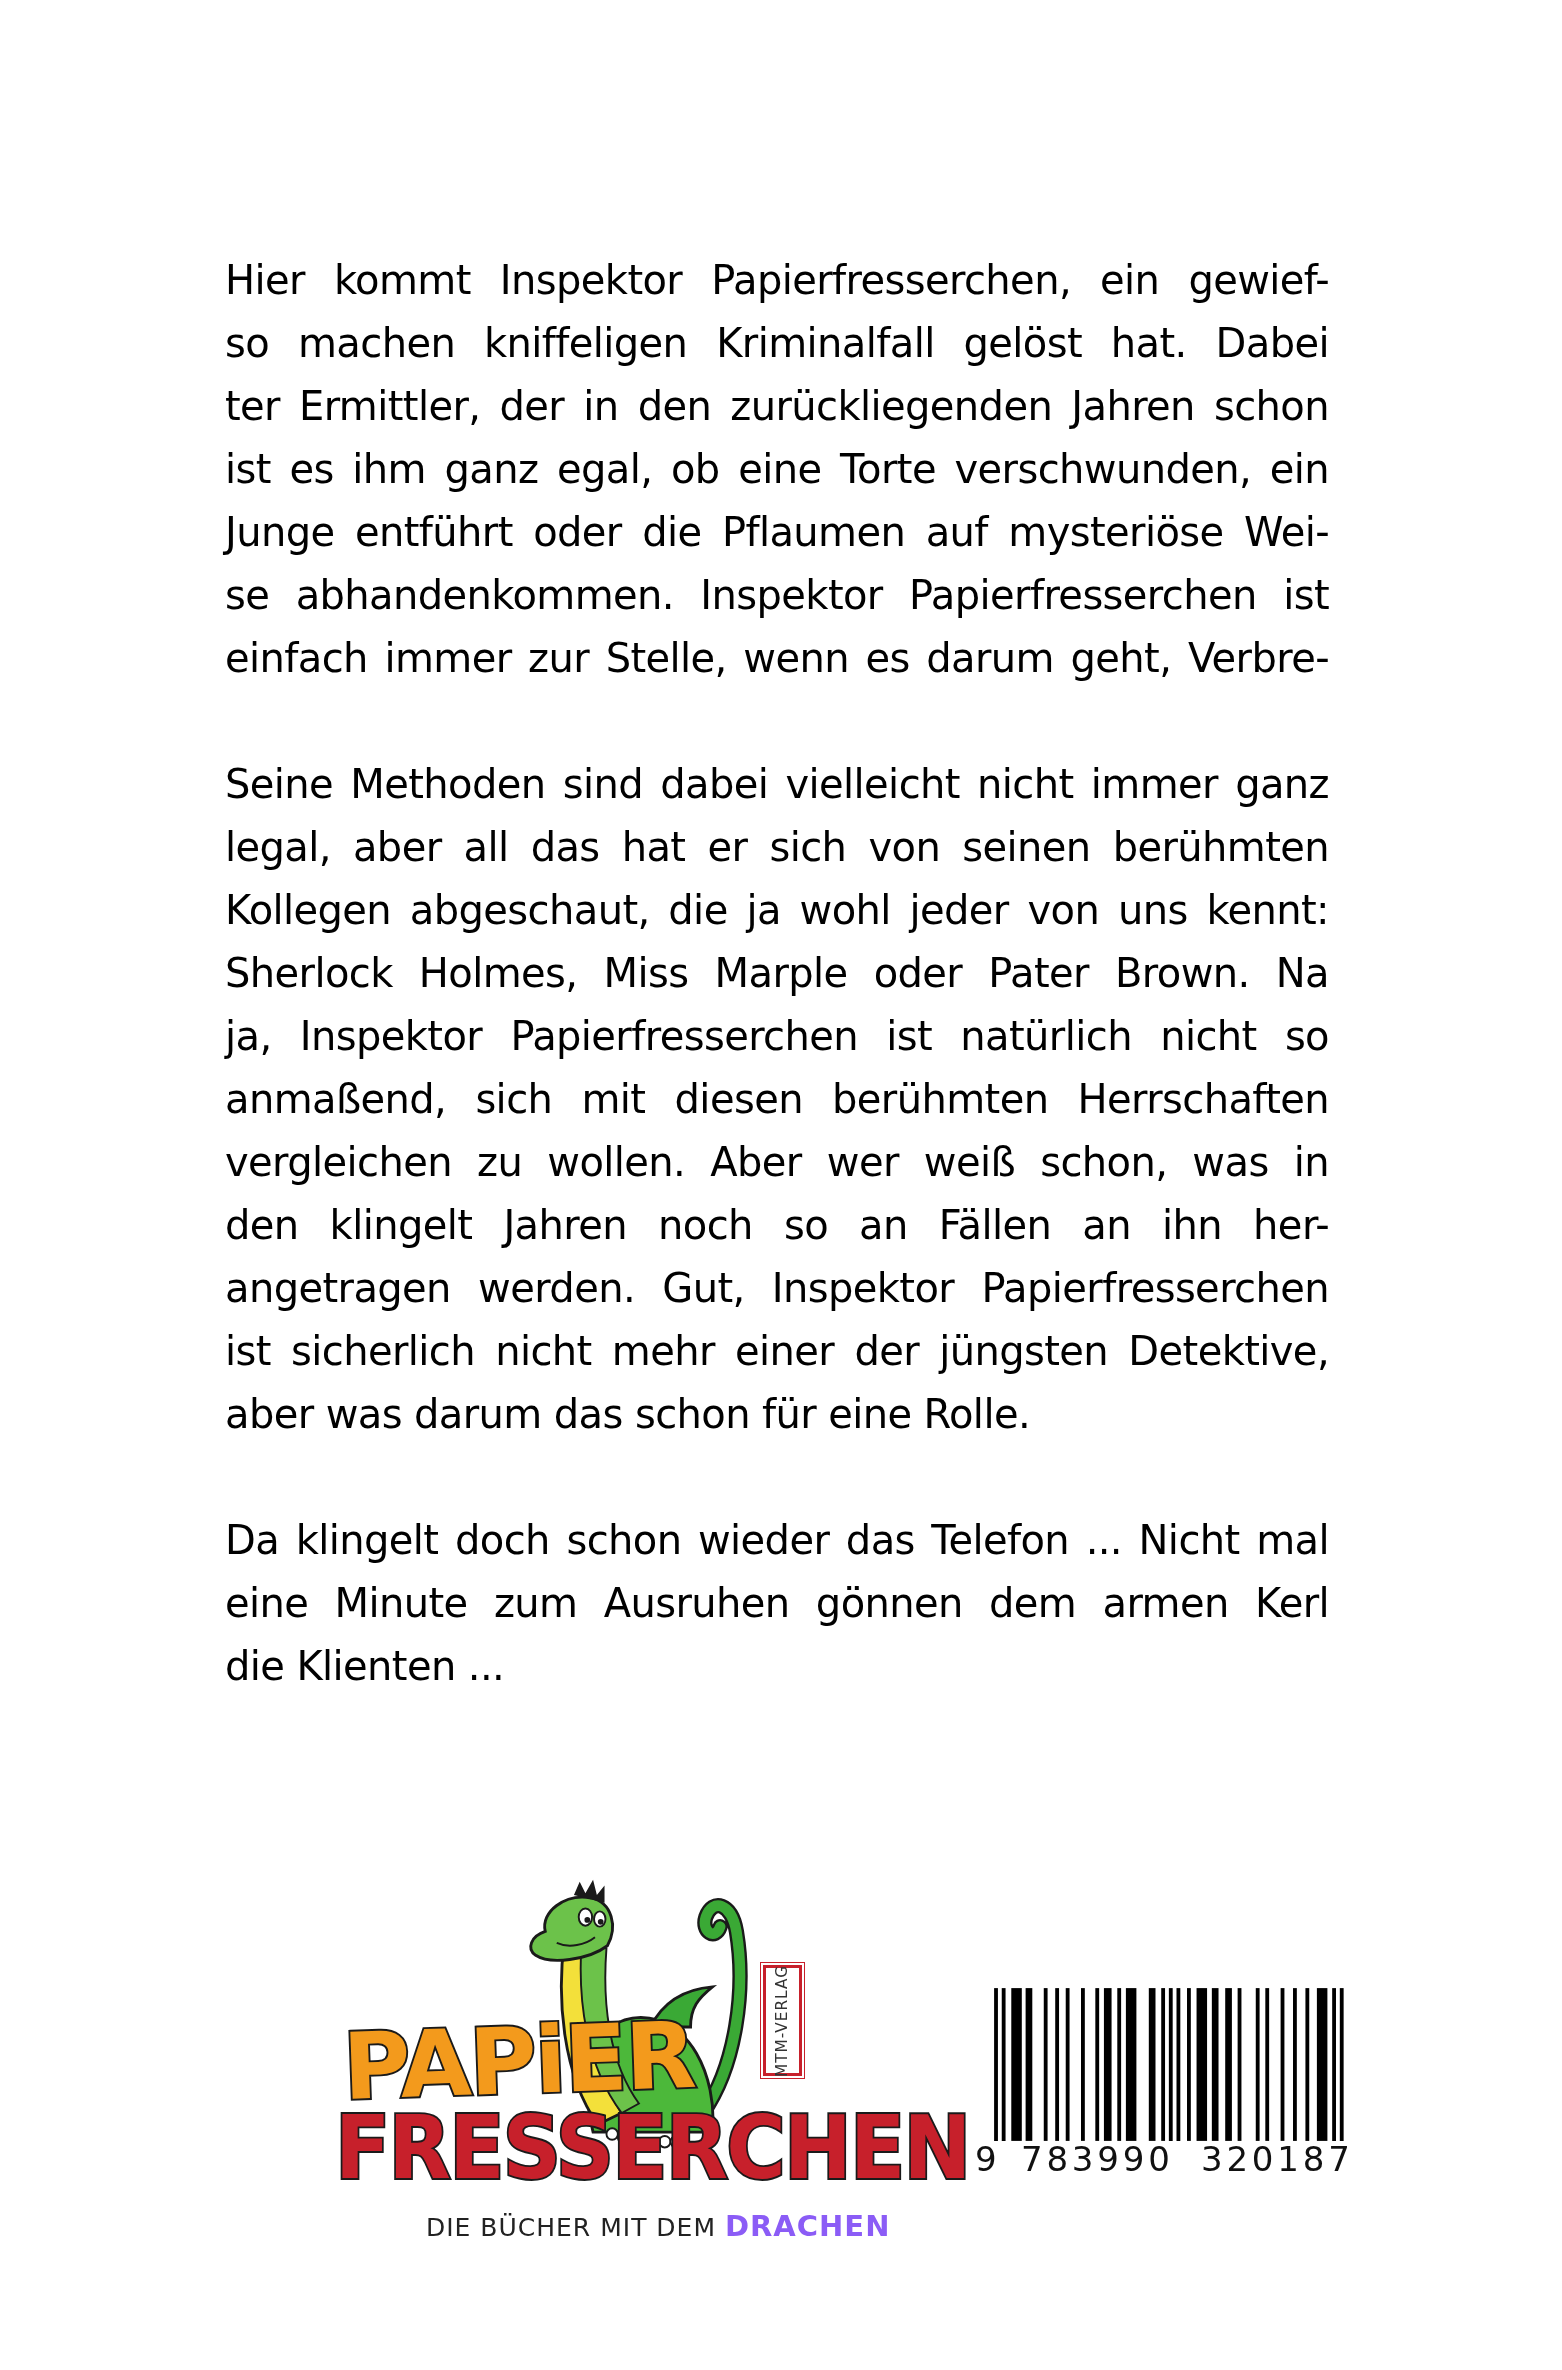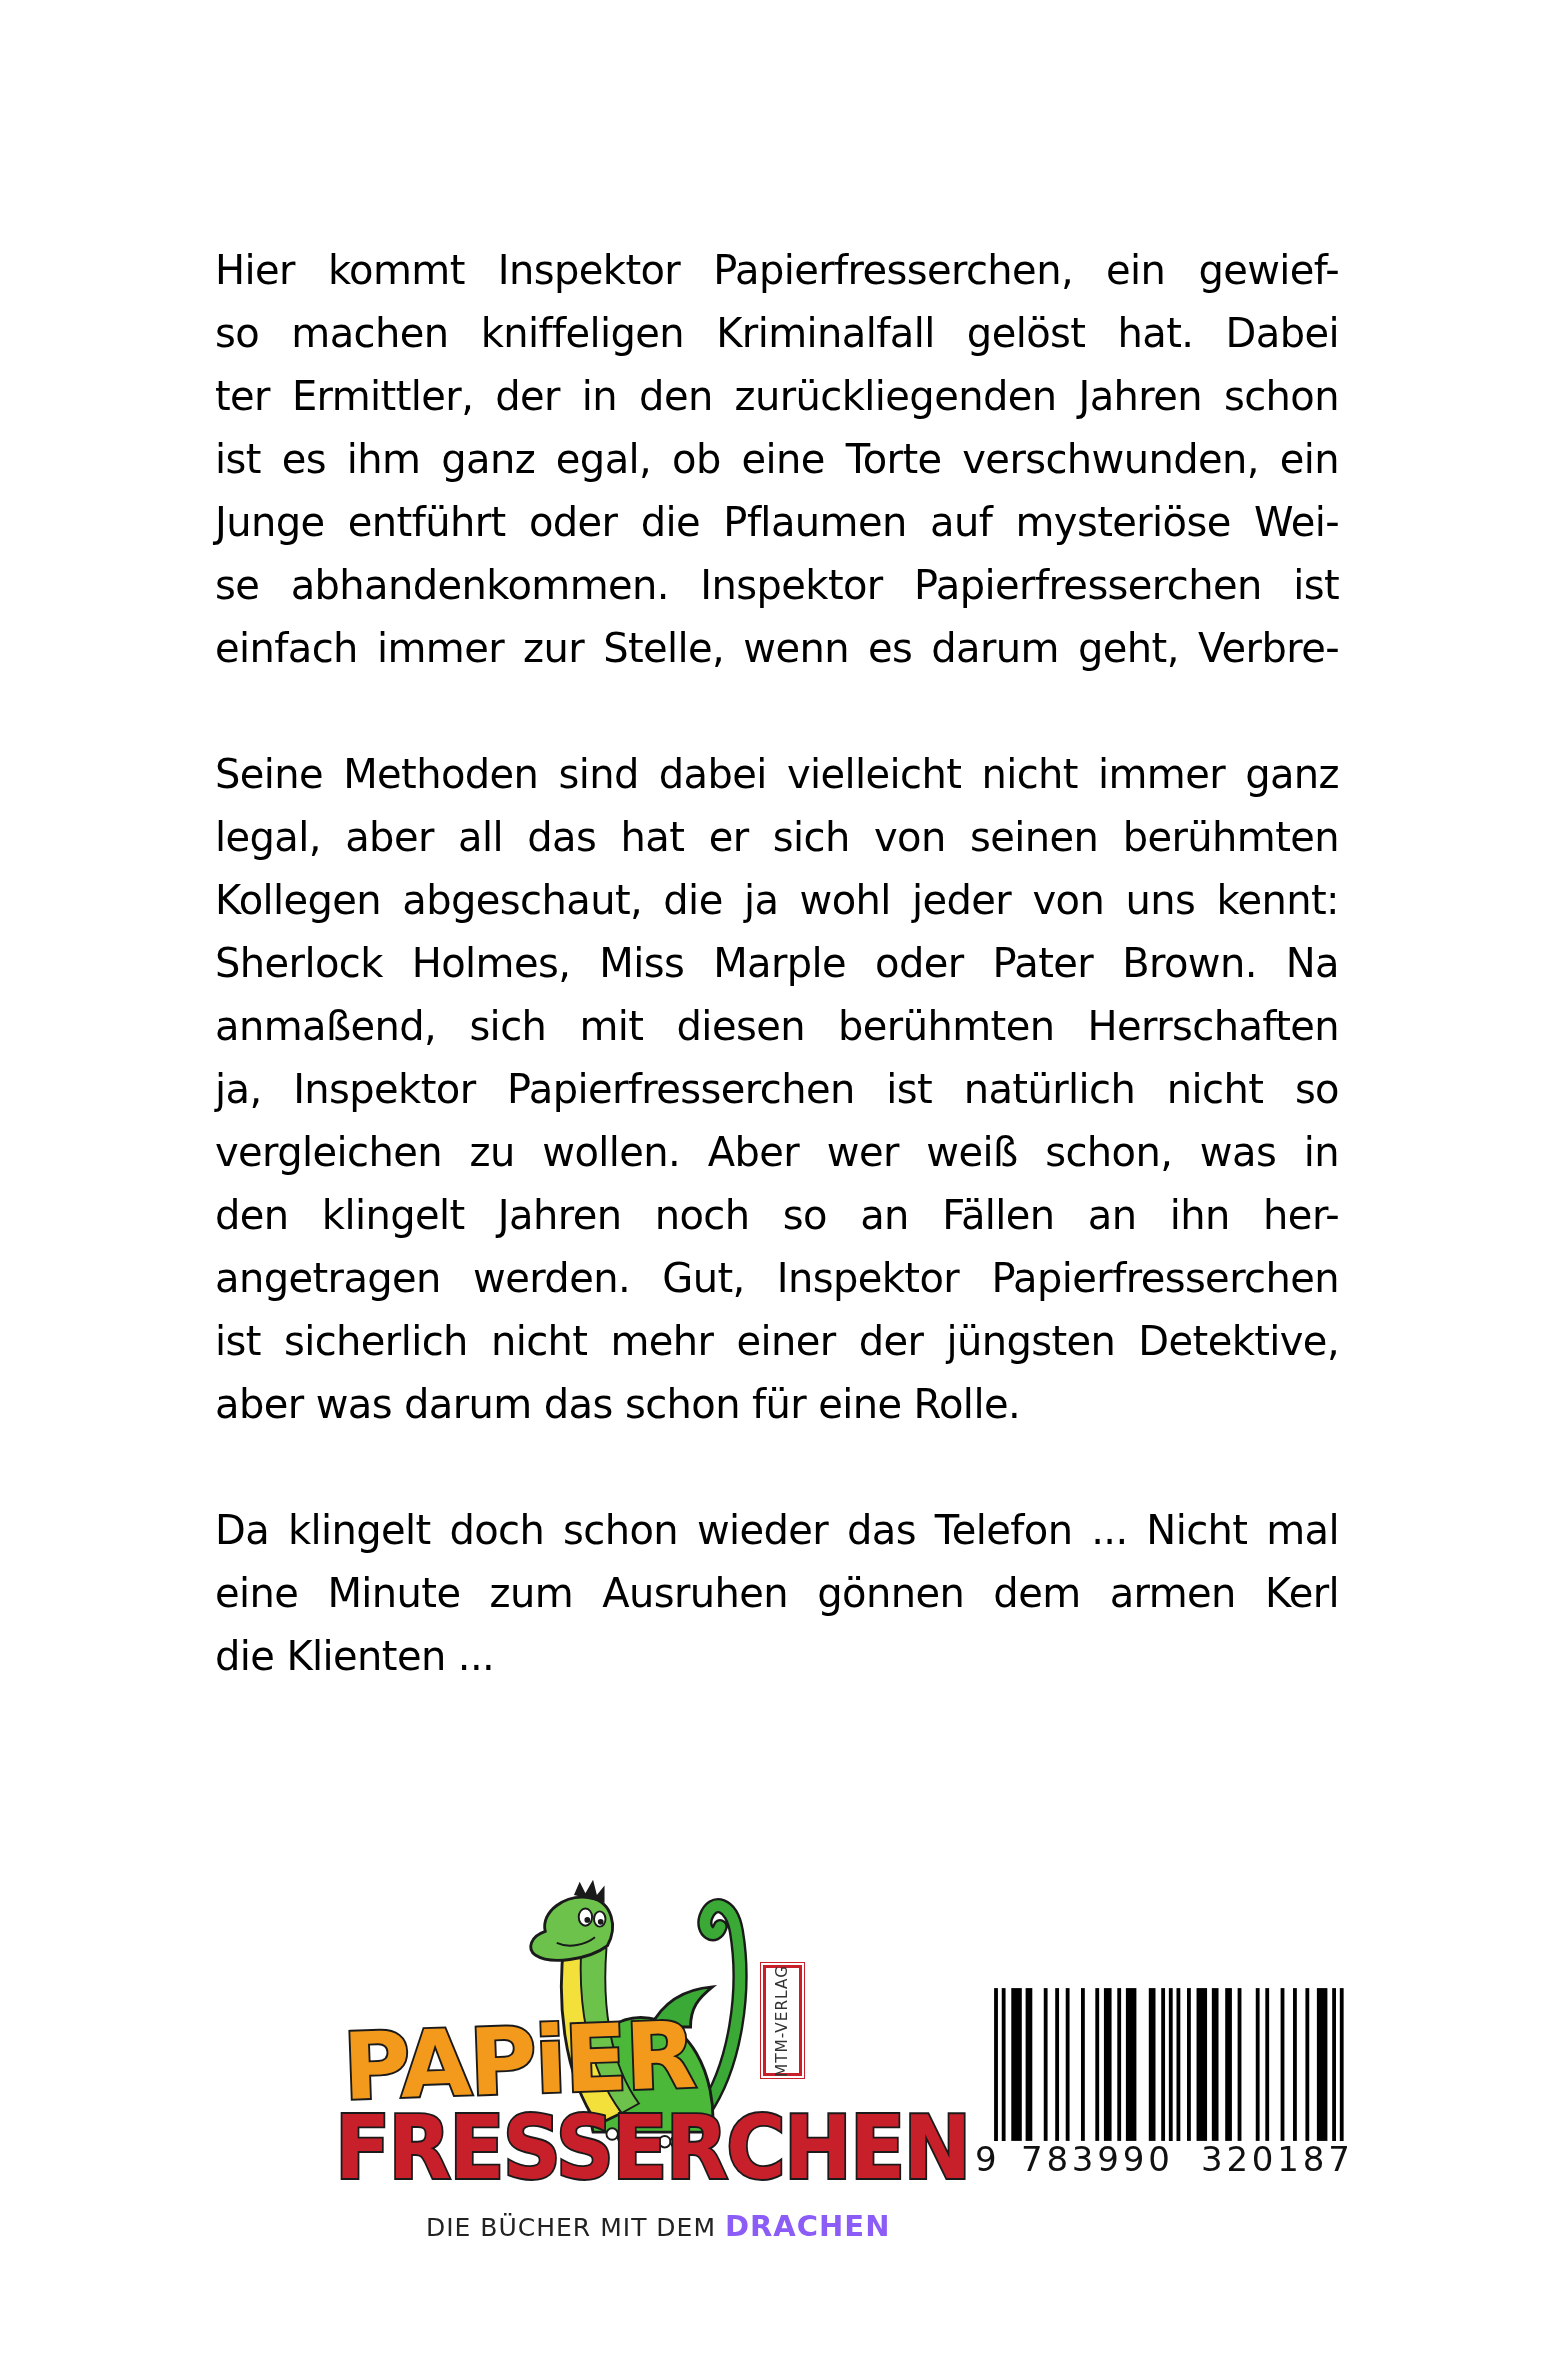--- a/index.html
+++ b/index.html
@@ -1,20 +1,20 @@
 <!DOCTYPE html>
 <html><head>
 <meta charset="utf-8">
 <style>
   html, body { margin: 0; padding: 0; background: #ffffff; }
   body { width: 1563px; height: 2371px; position: relative; overflow: hidden;
          font-family: "DejaVu Sans", "Liberation Sans", sans-serif; color: #000; }
 
   .blurb { position: absolute; left: 213px; top: 237px; width: 1128px; }
-  .para { margin: 2px; }
+  .para { margin: 12px; }
   .para + .para { margin-top: 63px; }
   .line {
     display: block; height: 63px; line-height: 63px;
     font-size: 40px; white-space: nowrap;
     text-align: justify; text-align-last: justify;
     letter-spacing: -0.6px;
   }
   .line.last { text-align-last: left; }
 
   
@@ -49,22 +49,22 @@
     <span class="line">ist es ihm ganz egal, ob eine Torte verschwunden, ein</span>
     <span class="line">Junge entführt oder die Pflaumen auf mysteriöse Wei-</span>
     <span class="line">se abhandenkommen. Inspektor Papierfresserchen ist</span>
     <span class="line">einfach immer zur Stelle, wenn es darum geht, Verbre-</span>
   </p>
   <p class="para">
     <span class="line">Seine Methoden sind dabei vielleicht nicht immer ganz</span>
     <span class="line">legal, aber all das hat er sich von seinen berühmten</span>
     <span class="line">Kollegen abgeschaut, die ja wohl jeder von uns kennt:</span>
     <span class="line">Sherlock Holmes, Miss Marple oder Pater Brown. Na</span>
+    <span class="line">ja, Inspektor Papierfresserchen ist natürlich nicht so</span>
     <span class="line">anmaßend, sich mit diesen berühmten Herrschaften</span>
-    <span class="line">ja, Inspektor Papierfresserchen ist natürlich nicht so</span>
     <span class="line">vergleichen zu wollen. Aber wer weiß schon, was in</span>
     <span class="line">den klingelt Jahren noch so an Fällen an ihn her-</span>
     <span class="line">angetragen werden. Gut, Inspektor Papierfresserchen</span>
     <span class="line">ist sicherlich nicht mehr einer der jüngsten Detektive,</span>
     <span class="line last">aber was darum das schon für eine Rolle.</span>
   </p>
   <p class="para">
     <span class="line">Da klingelt doch schon wieder das Telefon ... Nicht mal</span>
     <span class="line">eine Minute zum Ausruhen gönnen dem armen Kerl</span>
     <span class="line last">die Klienten ...</span>

